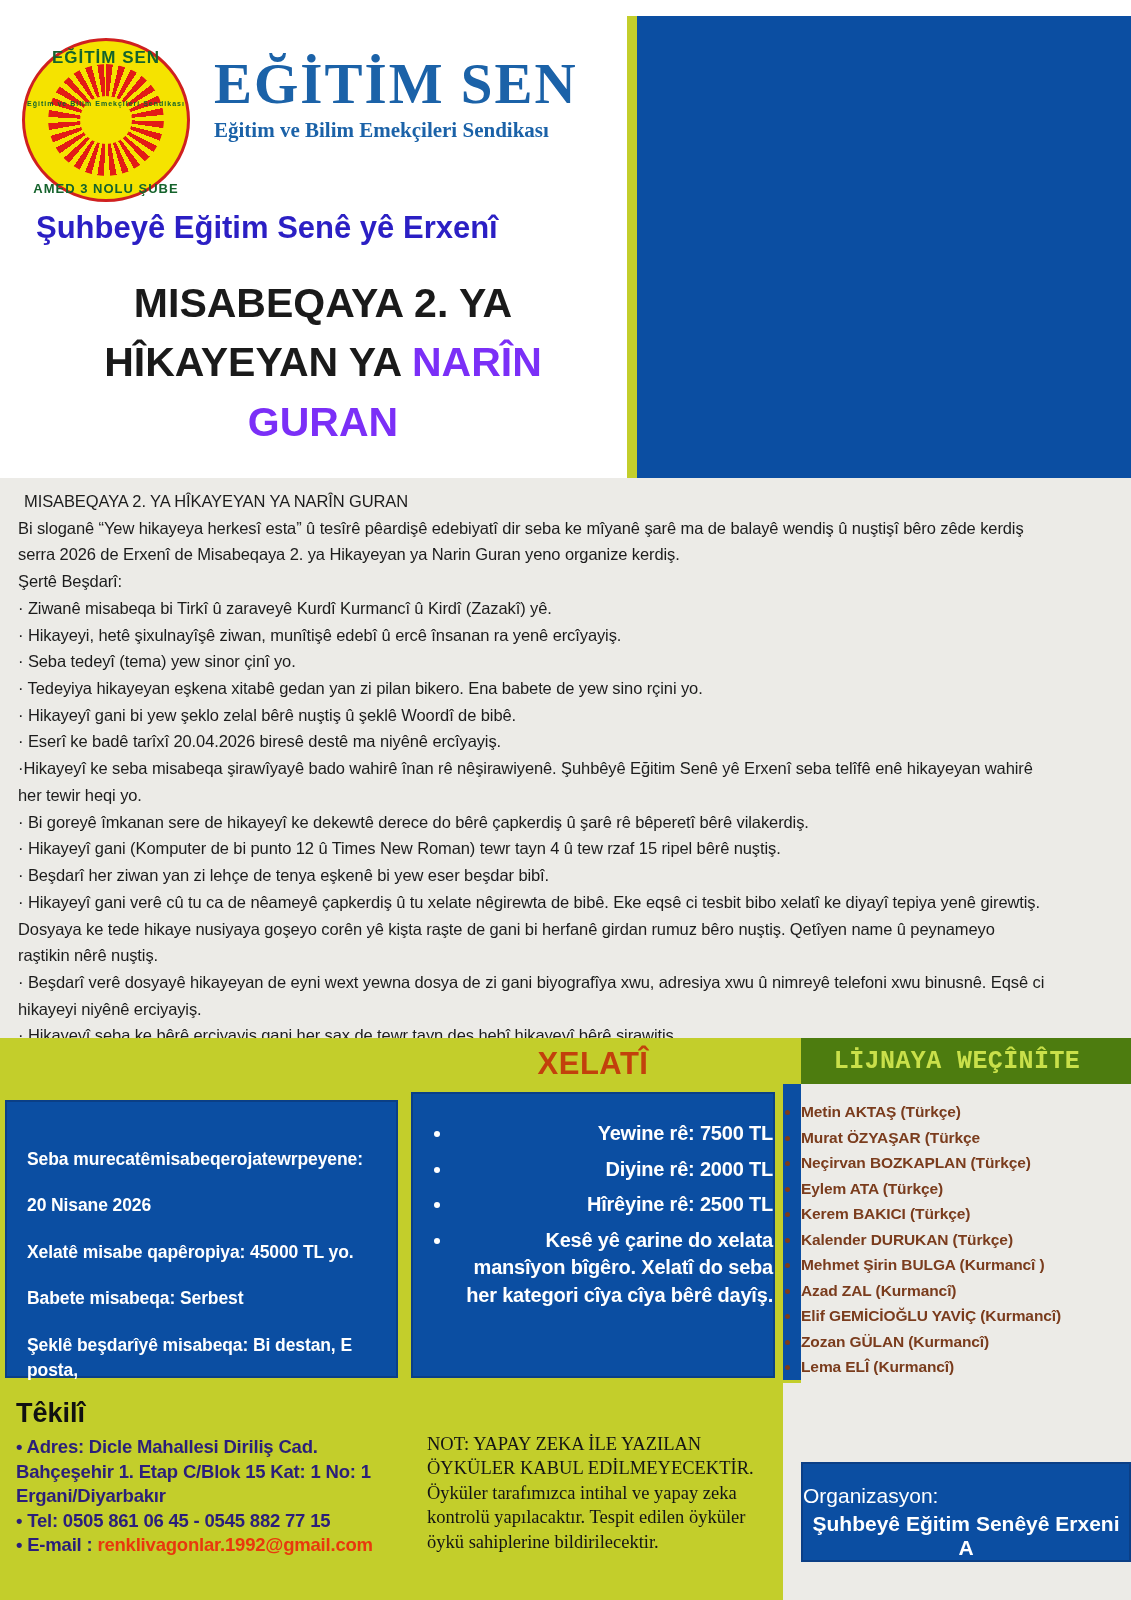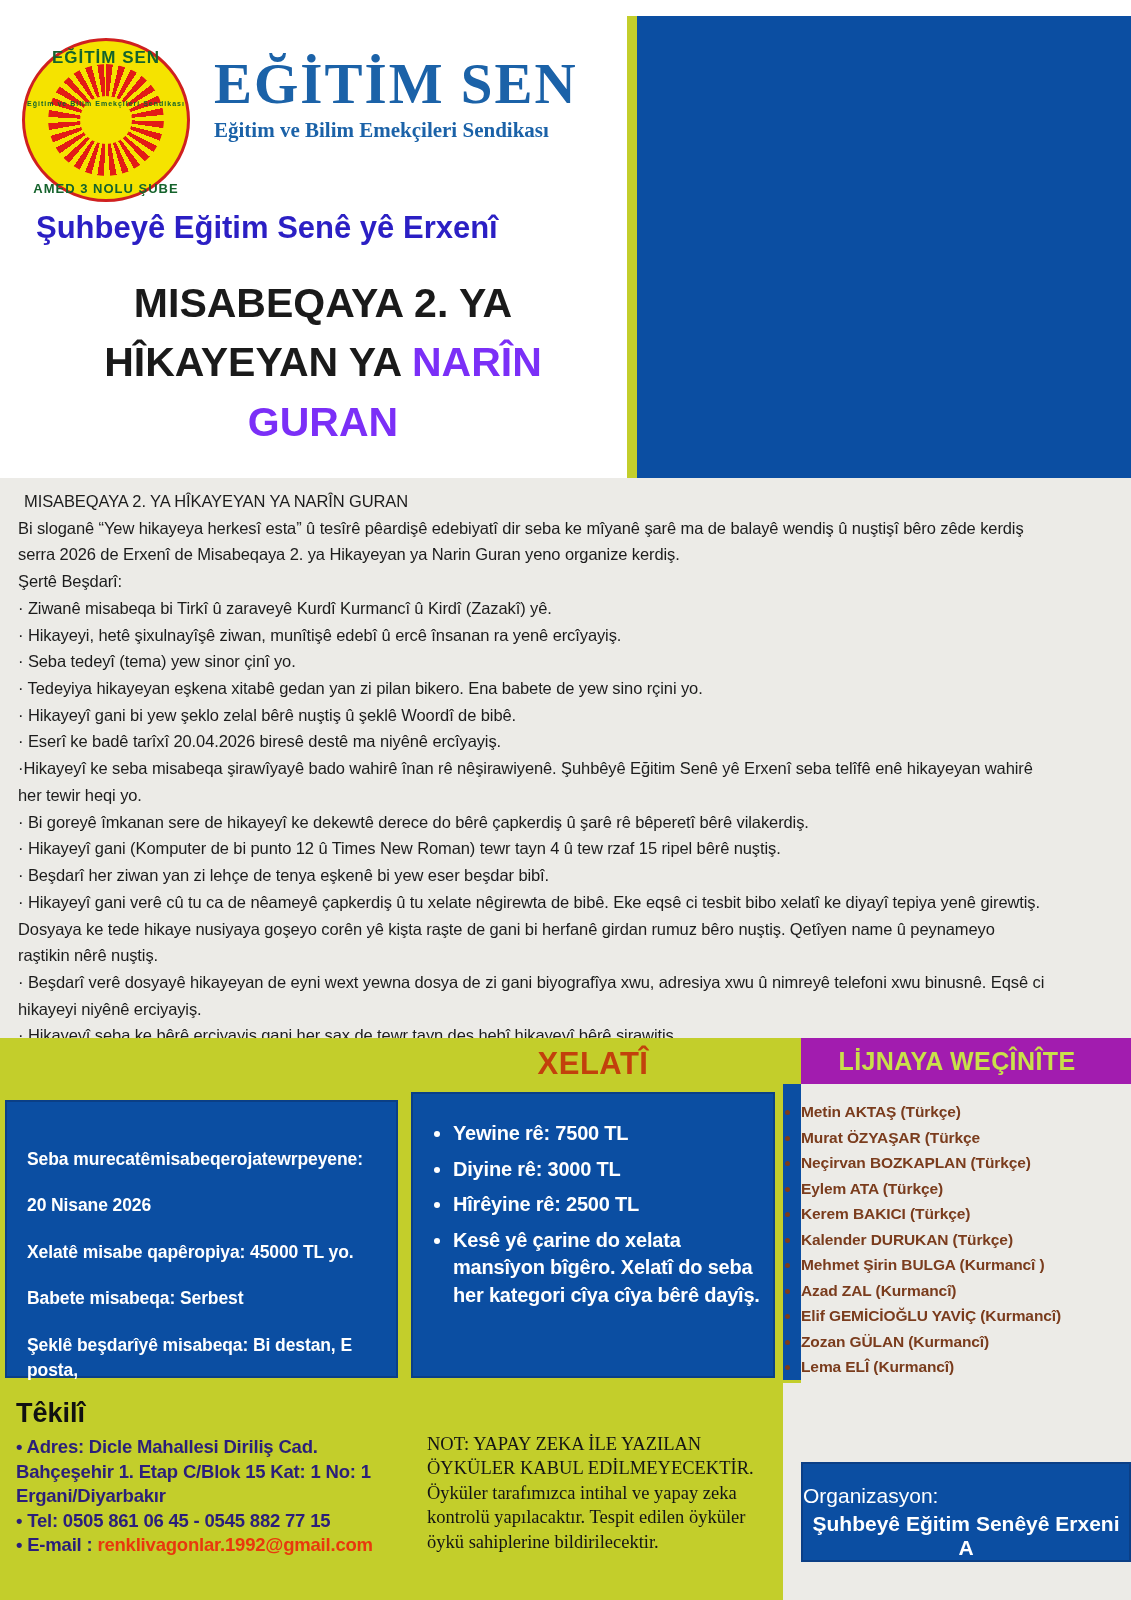--- a/index.html
+++ b/index.html
@@ -92,24 +92,25 @@
     font-size:31px; font-weight:bold; color:#c2410c; letter-spacing:0.5px;
   }
   .panel-mid-box {
     position:absolute; left:411px; top:1092px; width:364px; height:286px;
     background:#0b4ea2; border:2px solid #0b3f86;
   }
   .panel-mid-box ul { margin:26px 0 0 0; padding-left:40px; }
   .panel-mid-box li {
     color:#ffffff; font-size:20px; font-weight:bold; line-height:1.38; margin-bottom:8px;
     letter-spacing:-0.2px;
+    text-align:right;
   }
 
   .band-right-title {
-    position:absolute; left:783px; top:1038px; width:348px; height:46px; background:#a21caf;
+    position:absolute; left:783px; top:1038px; width:348px; height:46px; background:#4d7c0f;font-family:Liberation Mono, monospace;
   }
   .band-right-title .t {
     position:absolute; left:0; top:9px; width:348px; text-align:center;
     font-size:25px; font-weight:bold; color:#c9e04a; letter-spacing:0.4px;
   }
   .olive-tab { position:absolute; left:783px; top:1038px; width:18px; height:46px; background:#c3ce2b; }
   .band-right-strip { position:absolute; left:783px; top:1084px; width:18px; height:296px; background:#0b4ea2; }
   .band-right-strip2 { position:absolute; left:783px; top:1380px; width:18px; height:220px; background:#c3ce2b; }
   .jury-panel {
     position:absolute; left:801px; top:1084px; width:330px; height:377px; background:#ecebe7;
@@ -228,21 +229,21 @@
       <div>Kargo</div>
       <div>Sinorêyê misabeqa: Herkes eşkeno beşdarbibo</div>
     </div>
   </div>
 
   <div class="band-mid"></div>
   <div class="mid-title">XELATÎ</div>
   <div class="panel-mid-box">
     <ul>
       <li>Yewine rê: 7500 TL</li>
-      <li>Diyine rê: 3000 TL</li>
+      <li>Diyine rê: 2000 TL</li>
       <li>Hîrêyine rê: 2500 TL</li>
       <li>Kesê yê çarine do xelata mansîyon bîgêro. Xelatî do seba her kategori cîya cîya bêrê dayîş.</li>
     </ul>
   </div>
 
   <div class="band-right-title">
     <div class="t">LİJNAYA WEÇÎNÎTE</div>
   </div>
   <div class="olive-tab"></div>
   <div class="band-right-strip"></div>

